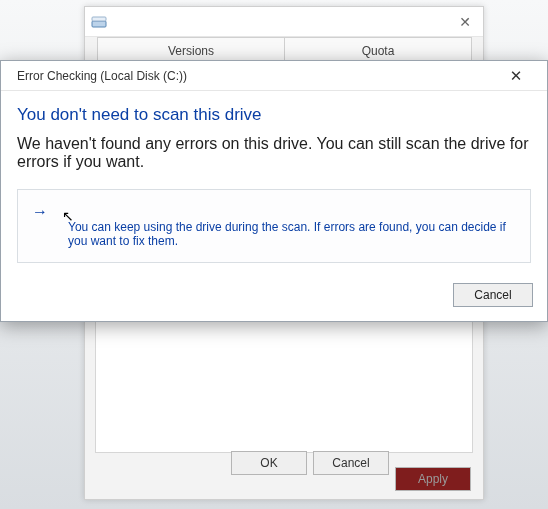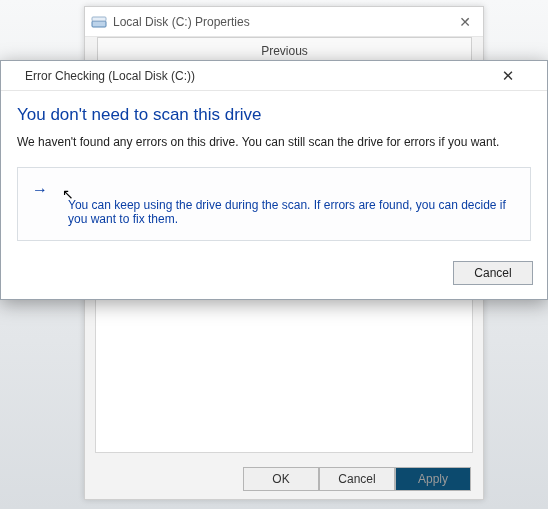--- a/index.html
+++ b/index.html
@@ -60,70 +60,71 @@
   }
   .props-body {
     position:absolute;
     top:60px; left:10px; right:10px; bottom:46px;
     background:#fff;
     border:1px solid #d6d6d6;
   }
   .props-buttons {
     position:absolute;
     bottom:8px; right:12px;
-    display:flex; 
+    display:flex; gap:6px;
   }
   .props-buttons button {
     min-width:76px;
     height:24px;
     font-size:12px;
     background:#efefef;
     border:1px solid #b5b5b5;
     color:#333;
   }
   .props-buttons button.disabled {
     color:#9a9a9a;
-    background:#0c4a6e;
+    background:#7f1d1d;
+    margin-top:16px;
   }
 
   
   .dialog {
     position:absolute;
     top:60px; left:0;
     width:548px;
     background:#fff;
     border:1px solid #9aa3ad;
     box-shadow: 0 4px 18px rgba(0,0,0,.35);
   }
   .dialog-titlebar {
     height:30px;
     display:flex;
     align-items:center;
-    padding:0 24px;
+    padding:0 16px;
     font-size:12px;
     color:#333;
     background:#fff;
     border-bottom:1px solid #e6e6e6;
   }
   .dialog-titlebar .spacer { flex:1; }
   .dialog-titlebar .close {
     font-size:15px;
     width:30px; text-align:center;
     cursor:pointer;
   }
   .dialog-body {
     padding:14px 16px 10px 16px;
   }
   .headline {
     color:#0a3fa5;
     font-size:17px;
     margin-bottom:10px;
   }
   .msg {
-    font-size:12px;
+    font-size:16px;
     color:#222;
     margin-bottom:18px;
   }
   .option {
     border:1px solid #d9dee3;
     padding:12px 14px 14px 14px;
     background:#fdfdfe;
     cursor:pointer;
   }
   .option .row1 {
@@ -168,26 +169,26 @@
 <body>
 
 <div class="props">
   <div class="props-titlebar">
     <span class="icon">
       <svg width="16" height="16" viewBox="0 0 16 16">
           <rect x="1" y="7" width="14" height="6" rx="1" fill="#bcd3ea" stroke="#5b88b5"></rect>
           <rect x="1" y="3" width="14" height="4" rx="1" fill="#e6eef7" stroke="#9ab4ce"></rect>
         </svg>
     </span>
-    <span>Local Disk (C:) Properties</span>
     <span class="spacer"></span>
     <span class="close">✕</span>
   </div>
   <div class="props-tabs">
-    <div>Previous</div>
+    <div>Versions</div>
+    <div>Quota</div>
   </div>
   <div class="props-body"></div>
   <div class="props-buttons">
     <button>OK</button>
     <button>Cancel</button>
     <button class="disabled">Apply</button>
   </div>
 </div>
 
 <div class="dialog">

